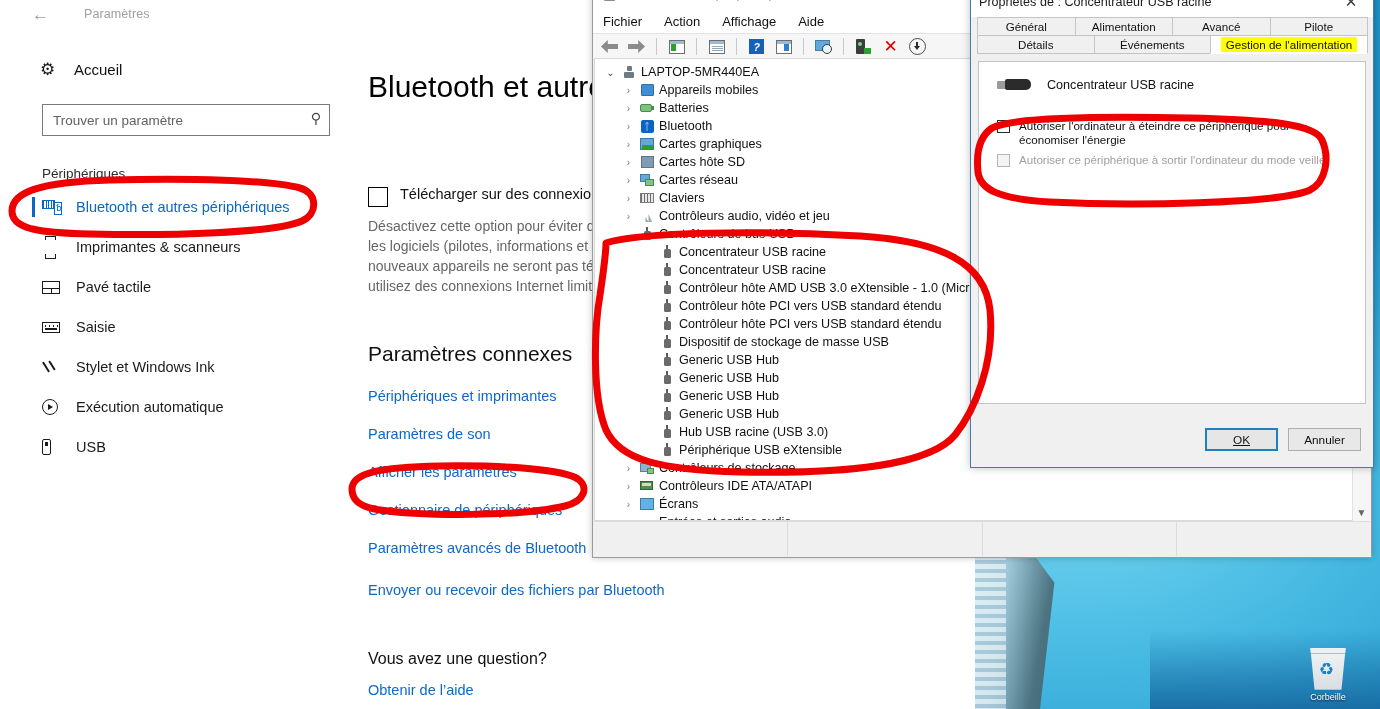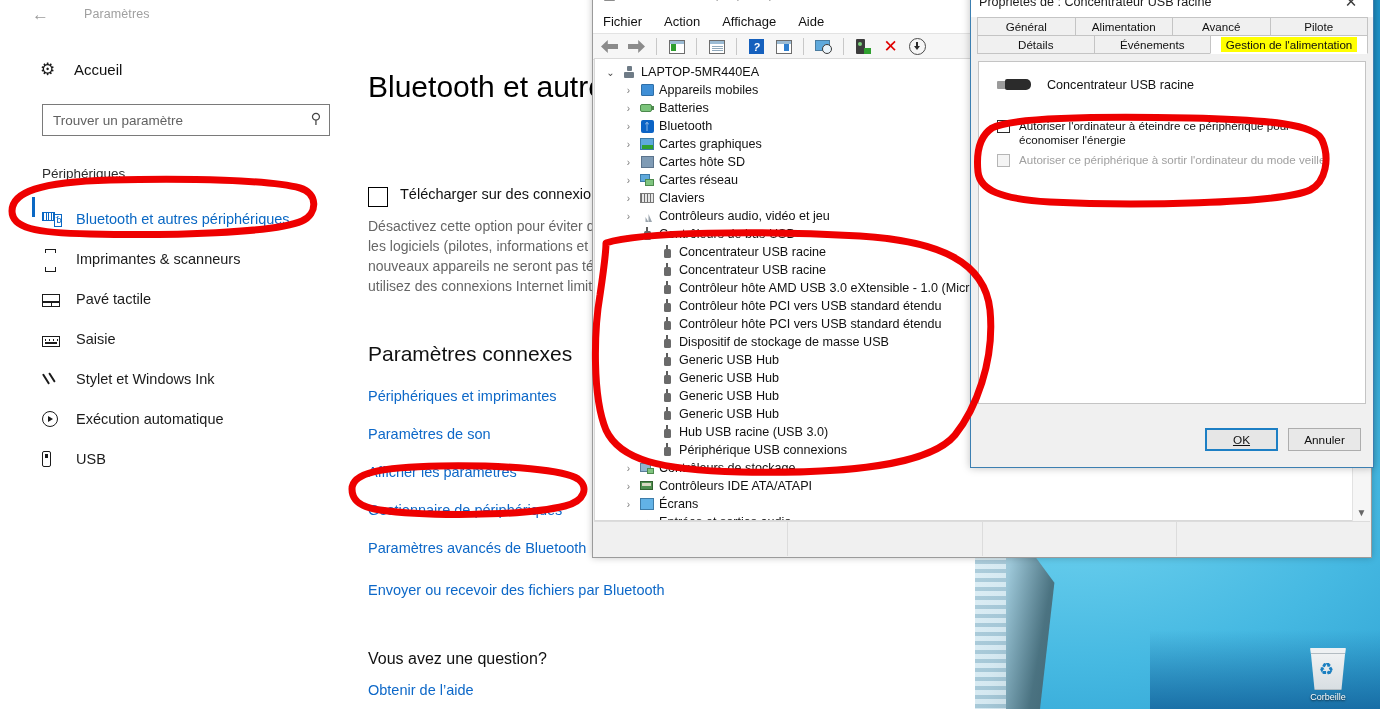--- a/index.html
+++ b/index.html
@@ -84,21 +84,21 @@
   }
   .search-input::placeholder{color:#616161;}
   .search-ico{
     position:absolute;right:9px;top:6px;font-size:14px;color:#444;
     transform:scaleX(-1);
   }
   .sect-title{
     margin:30px 0 6px 42px;font-size:13.5px;color:#2b2b2b;
   }
   .nav-item{
-    display:flex;align-items:flex-end;height:40px;padding-left:42px;position:relative;
+    display:flex;align-items:center;height:40px;padding-left:42px;position:relative;
     font-size:14.5px;color:#1b1b1b;
   }
   .nav-item .ico{
     width:34px;font-size:15px;color:#1b1b1b;line-height:1;display:flex;align-items:center;
   }
   .nav-item.selected{color:#0a68c4;}
   .nav-item.selected .ico{color:#0a68c4;}
   .nav-item.selected:before{
     content:"";position:absolute;left:32px;top:10px;width:3px;height:20px;background:#0a68c4;
   }
@@ -685,21 +685,21 @@
           <span class="tlbl">Hub USB racine (USB 3.0)</span>
         </div>
         <div class="tnode lvl2">
           <span class="chev"></span>
           <span class="gico">
             <span class="g-usb">
               <i class="st"></i>
               <i class="hd"></i>
             </span>
           </span>
-          <span class="tlbl">Périphérique USB connexions</span>
+          <span class="tlbl">Périphérique USB eXtensible</span>
         </div>
         <div class="tnode lvl1">
           <span class="chev">›</span>
           <span class="gico">
             <span class="g-stor">
               <i class="a"></i>
               <i class="b"></i>
             </span>
           </span>
           <span class="tlbl">Contrôleurs de stockage</span>

